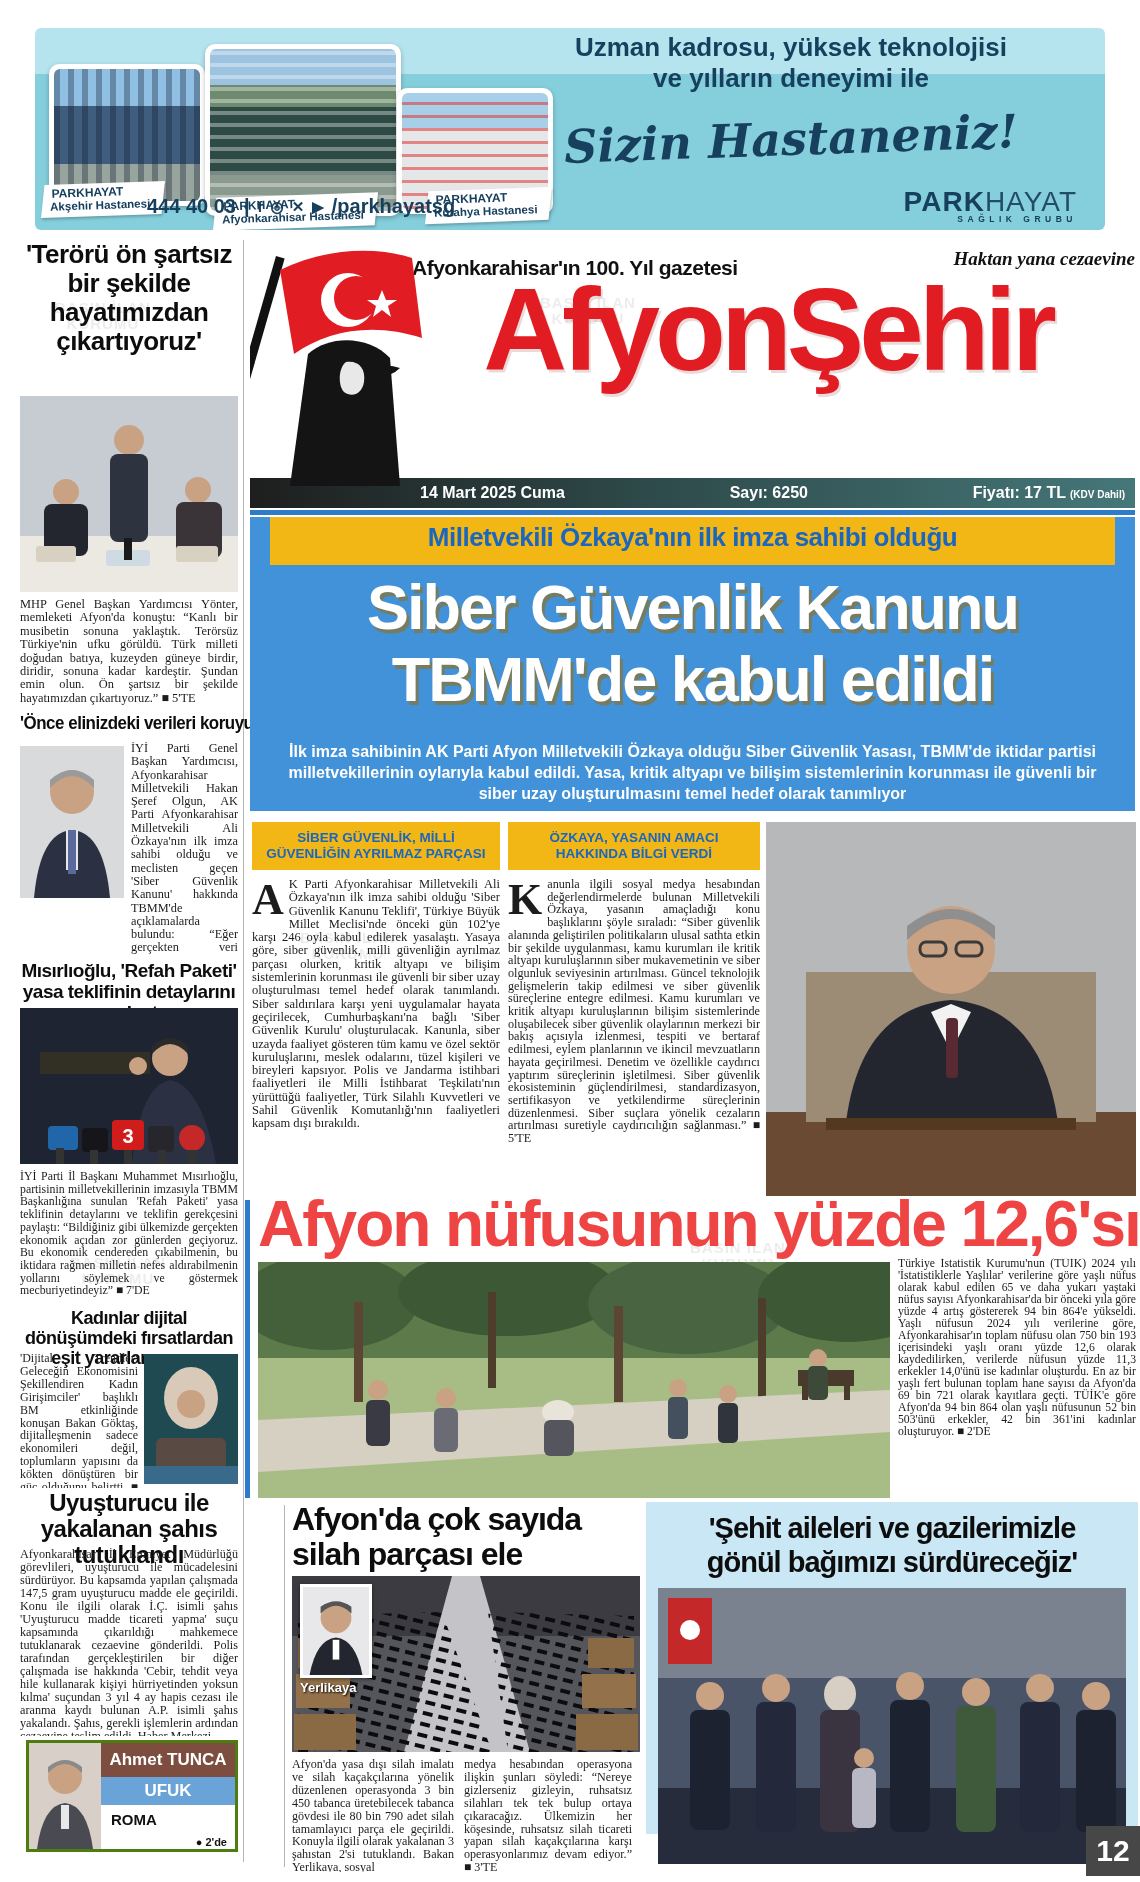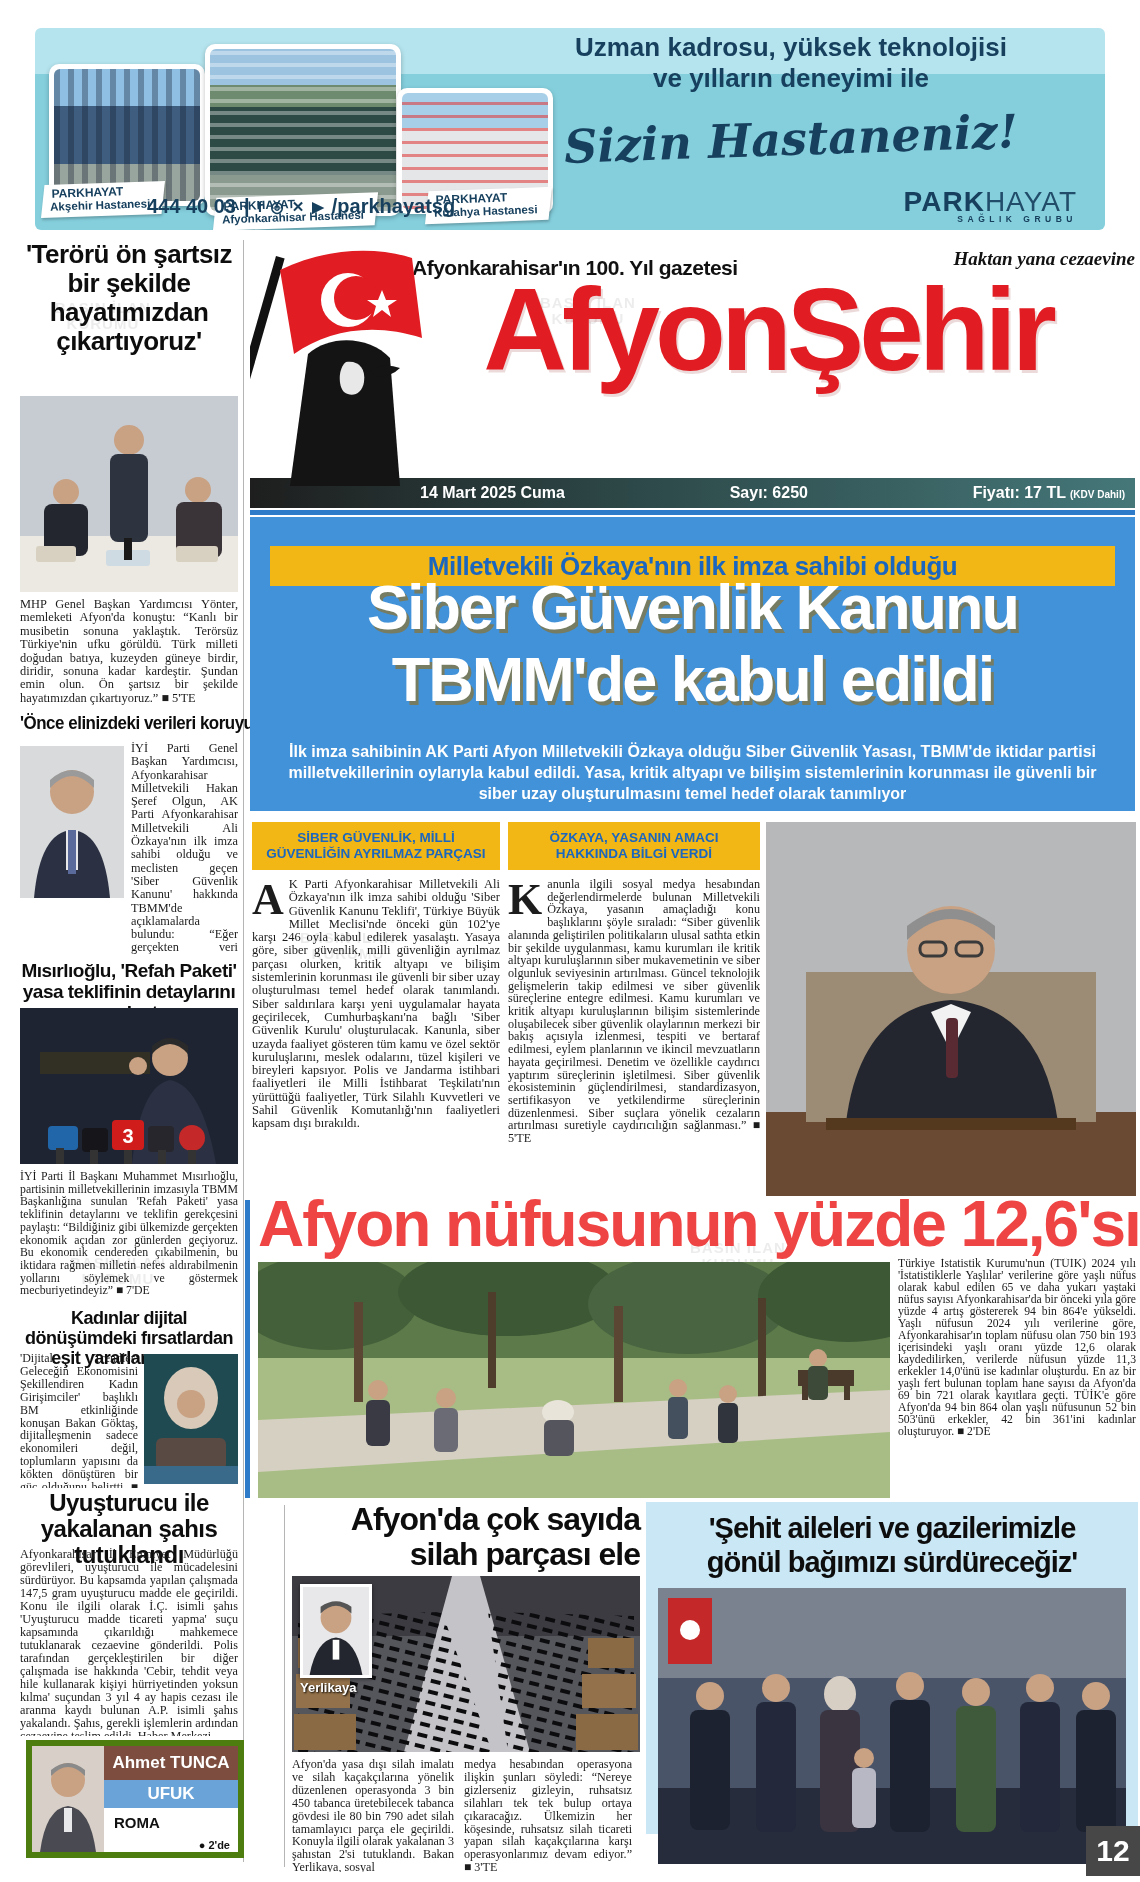--- a/index.html
+++ b/index.html
@@ -34,50 +34,50 @@
   .b-logo .l2{font-size:28px;font-weight:400;letter-spacing:1px;opacity:.9;}
   .b-logo .sub{display:block;font-size:8.5px;font-weight:700;letter-spacing:4.5px;margin-top:-4px;}
   .b-contact{left:112px;bottom:12px;color:#17405e;font-weight:800;font-size:20px;display:flex;gap:8px;align-items:center;}
   .b-contact .ic{font-size:15px;font-weight:900;}
   
   .vrule{background:#b5b5b5;width:1px;}
   
   .lhead{font-weight:900;text-align:center;color:#0d0d0d;letter-spacing:-.5px;}
   .lbody{font-family:"Liberation Serif",serif;text-align:justify;color:#1c1c1c;overflow:hidden;}
   .ph{display:block;width:100%;height:100%;}
-  .colcard{border:6px solid #4d7c0f;background:#fff;display:flex;overflow:hidden;}
+  .colcard{border:3px solid #4d7c0f;background:#fff;display:flex;overflow:hidden;}
   .colcard .bar1{background:#7d4e3f;color:#fff;font-weight:800;font-size:17px;text-align:center;line-height:34px;height:34px;}
   .colcard .bar2{background:#6aa3d8;color:#fff;font-weight:800;font-size:17px;text-align:center;line-height:28px;height:28px;}
   .colcard .piece{font-weight:800;font-size:15px;padding:6px 0 0 10px;}
   .colcard .ref{font-size:11px;font-weight:700;text-align:right;padding:8px 8px 0 8px;}
   
   .tagL{font-weight:900;font-size:21px;letter-spacing:-.5px;}
   .tagR{font-family:"Liberation Serif",serif;font-style:italic;font-weight:700;font-size:19px;text-align:right;}
   .title{color:#e11c22;font-weight:900;font-size:116px;line-height:1;letter-spacing:-5px;text-align:center;
          text-shadow:2px 3px 0 rgba(130,0,0,.15);white-space:nowrap;}
   .datebar{background:linear-gradient(90deg,#1e1e1e 0,#2e4a4a 45%,#457779);color:#fff;font-weight:700;
            font-size:16px;display:flex;align-items:center;justify-content:space-between;
            padding:0 10px 0 170px;box-sizing:border-box;}
   .datebar .note{font-size:10px;font-weight:700;margin-left:4px;}
   
   .bluebox{background:#4292d9;overflow:hidden;}
-  .kicker{position:absolute;left:20px;top:29px;width:845px;height:40px;background:#f2b714;
+  .kicker{position:absolute;left:20px;top:0;width:845px;height:48px;background:#f2b714;
           color:#1b66bf;font-weight:800;font-size:26px;line-height:40px;text-align:center;letter-spacing:-.5px;}
   .bigh{position:absolute;left:0;width:885px;text-align:center;color:#fff;font-weight:900;
         font-size:63px;line-height:68px;letter-spacing:-2px;text-shadow:3px 4px 0 rgba(160,105,0,.55);white-space:nowrap;}
   .deck{position:absolute;left:18px;width:849px;text-align:center;color:#fff;font-weight:700;
         font-size:16px;line-height:21px;}
   .ysec{background:#f2b714;color:#1b66bf;font-weight:800;font-size:13.5px;line-height:16px;
         display:flex;align-items:center;justify-content:center;text-align:center;padding:0 10px;box-sizing:border-box;}
   .mcol{font-family:"Liberation Serif",serif;text-align:justify;color:#1c1c1c;overflow:hidden;}
   .dcap{float:left;font:700 44px/38px "Liberation Serif",serif;margin:3px 5px 0 0;color:#1c1c1c;}
   
   .eldh{font-weight:900;font-size:64px;line-height:52px;letter-spacing:-2px;color:#ef4444;white-space:nowrap;}
   
-  .gunh{font-weight:900;font-size:32px;line-height:35px;text-align:right;letter-spacing:-1px;color:#0d0d0d;}
+  .gunh{font-weight:900;font-size:32px;line-height:35px;text-align:left;letter-spacing:-1px;color:#0d0d0d;}
   .vetbox{background:#c9e7f4;}
   .veth{position:absolute;left:0;width:492px;text-align:center;font-weight:900;font-size:29px;line-height:33px;letter-spacing:-1px;color:#0d0d0d;}
   .inset{position:absolute;left:8px;top:8px;width:66px;height:88px;background:#fff;border:3px solid #fff;box-shadow:0 1px 4px rgba(0,0,0,.5);}
   .insetcap{position:absolute;left:8px;top:104px;color:#fff;font-weight:800;font-size:13px;text-shadow:1px 1px 2px #000;}
   .pageno{background:#474747;color:#fff;font-weight:800;font-size:30px;text-align:center;line-height:50px;}
 </style>
 </head>
 <body>
 
 <div class="page">

